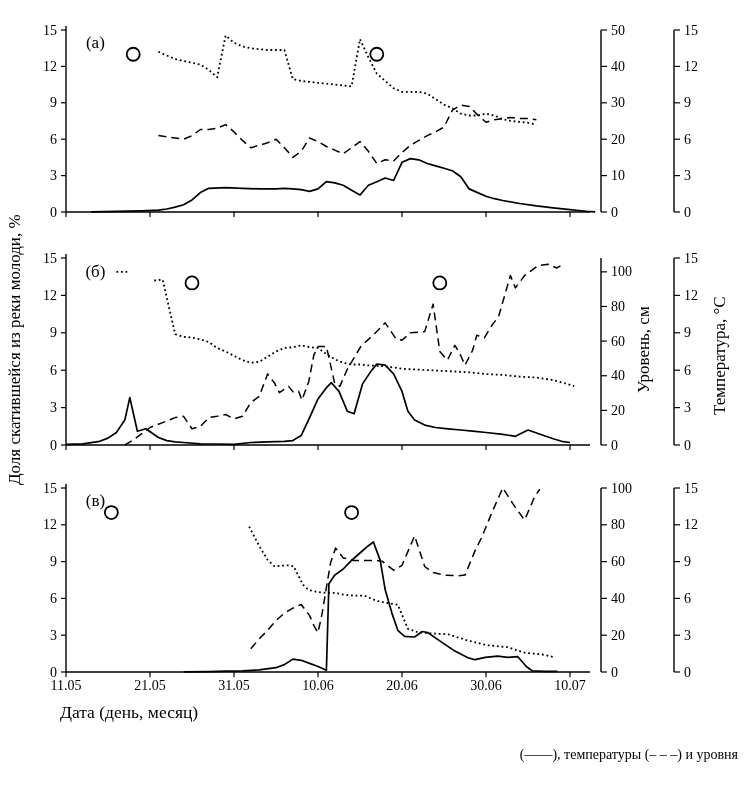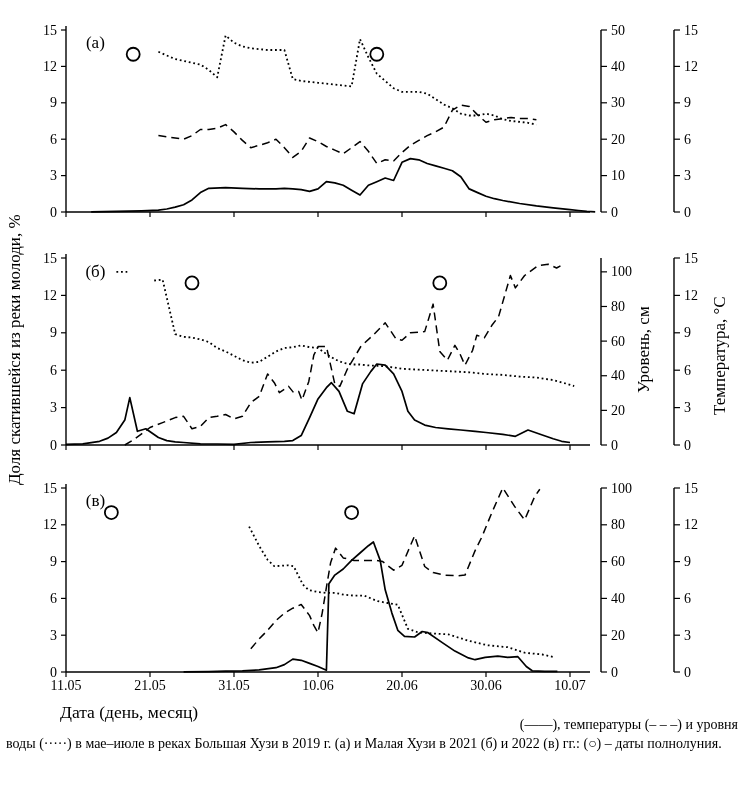--- a/index.html
+++ b/index.html
@@ -6,21 +6,21 @@
   body{width:748px;height:786px;font-family:"Liberation Serif",serif;color:#000;}
   .fig{position:relative;width:748px;height:786px;background:#fff;overflow:hidden;}
   #chart{position:absolute;left:0;top:0;}
   svg text{font-family:"Liberation Serif",serif;fill:#000;}
   .vlabel{position:absolute;display:flex;align-items:center;justify-content:center;
           writing-mode:vertical-rl;transform:rotate(180deg);font-size:17px;white-space:nowrap;}
   .ylabel-left{left:4px;top:90px;height:520px;width:22px;}
   .ylabel-level{left:633px;top:252px;height:196px;width:22px;}
   .ylabel-temp{left:708px;top:250px;height:212px;width:24px;}
   .xlabel{position:absolute;left:60px;top:702px;width:500px;text-align:left;font-size:17.5px;}
-  .caption{position:absolute;left:0;top:715px;width:748px;font-size:14px;line-height:19px;}
+  .caption{position:absolute;left:0;top:745px;width:748px;font-size:14px;line-height:19px;}
   .cap1{text-align:right;padding-right:10px;}
   .cap2{padding-left:6px;}
 </style>
 </head>
 <body>
 
 <div class="fig">
   <svg id="chart" width="748" height="700" viewBox="0 0 748 700">
       <line x1="66" y1="26" x2="66" y2="212" stroke="#000000" stroke-width="1.4"></line>
       <line x1="61" y1="212" x2="66" y2="212" stroke="#000000" stroke-width="1.2"></line>
@@ -192,15 +192,14 @@
     </svg>
 
   <div class="vlabel ylabel-left">Доля скатившейся из реки молоди, %</div>
   <div class="vlabel ylabel-level">Уровень, см</div>
   <div class="vlabel ylabel-temp">Температура, °C</div>
 
   <div class="xlabel">Дата (день, месяц)</div>
 
   <div class="caption">
     <div class="cap1">(——), температуры (– – –) и уровня</div>
-    <div class="cap2">воды (·····) в мае–июле в реках Большая Хузи в 2019 г. (а) и Малая Хузи в 2021 (б) и 2022 (в) гг.: (○) – даты полнолуния.</div>
   </div>
 </div>
 
 </body></html>

